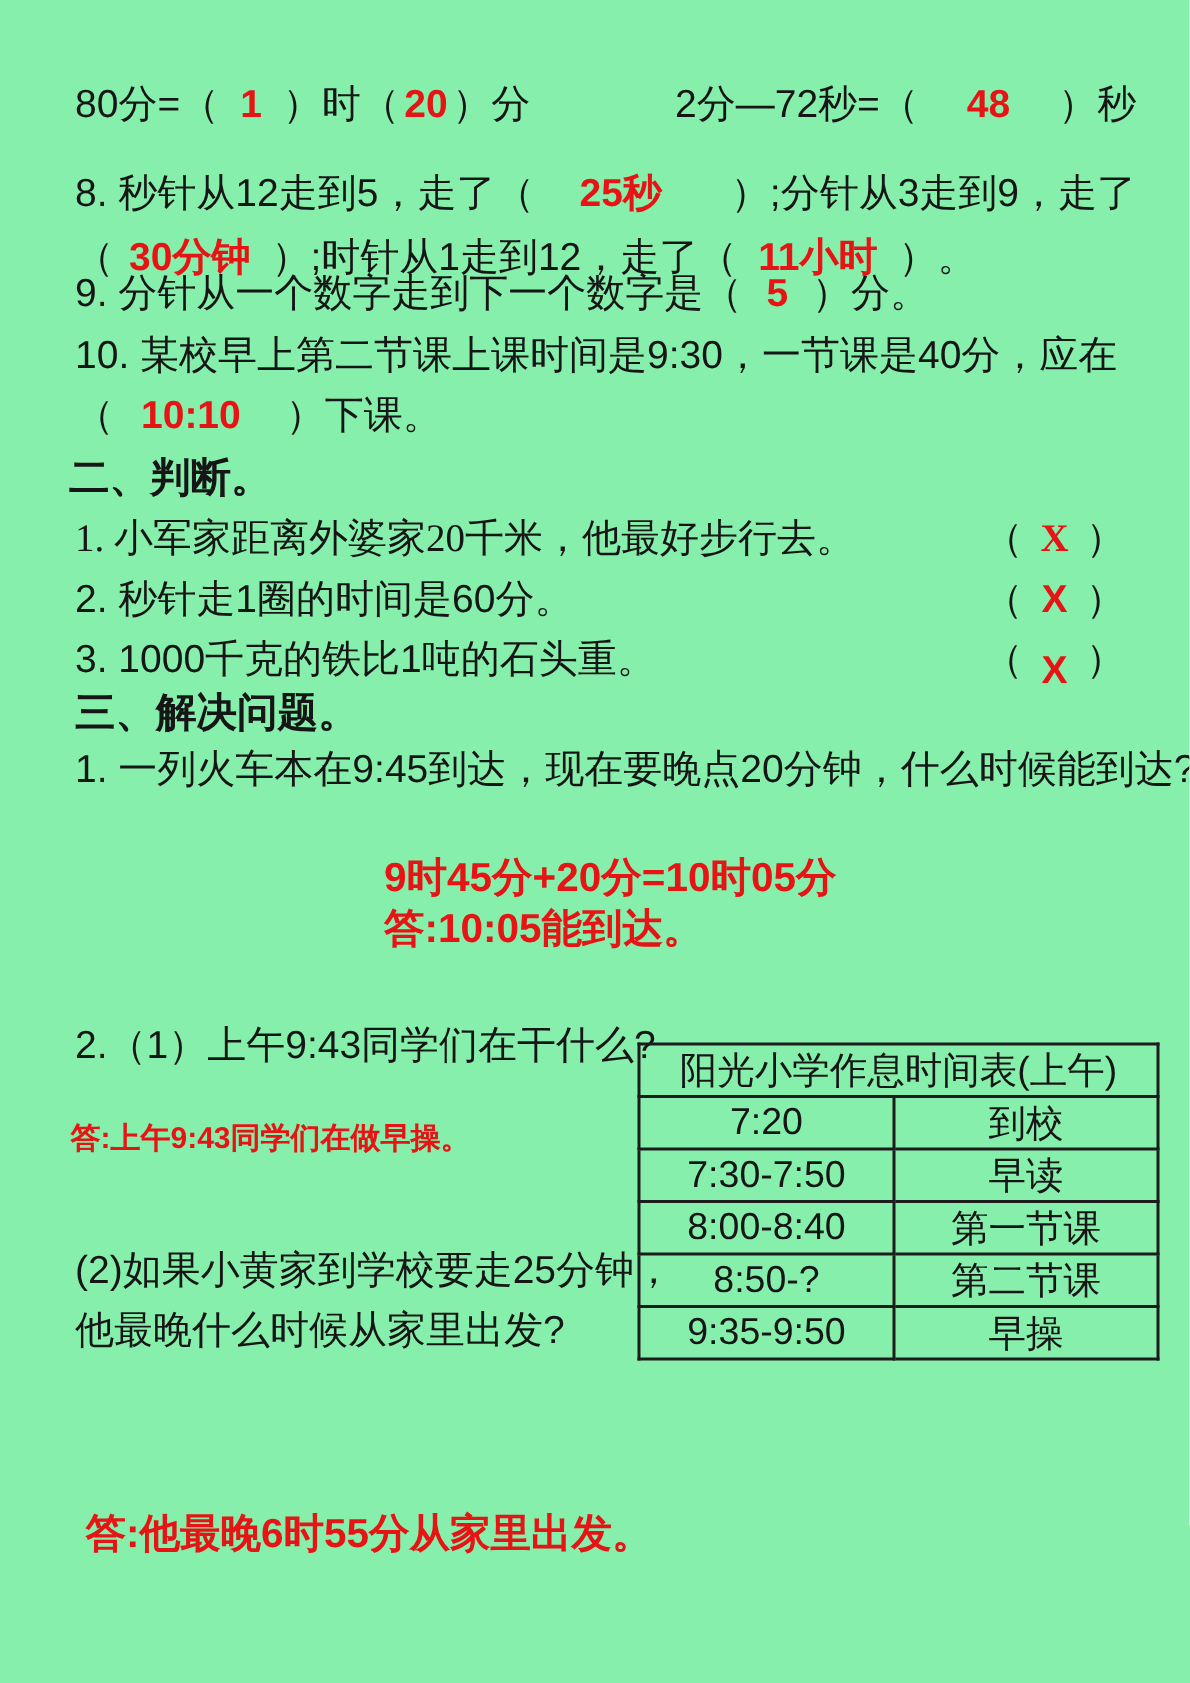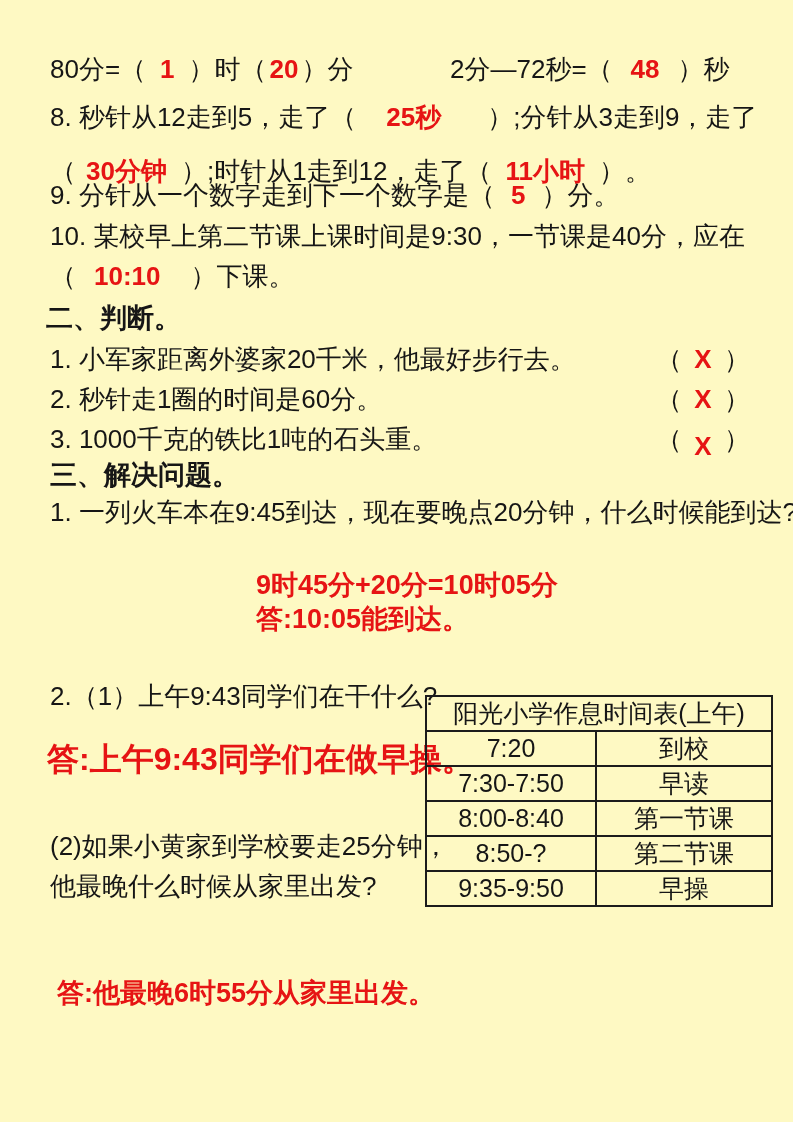--- a/index.html
+++ b/index.html
@@ -1,17 +1,17 @@
 <!DOCTYPE html>
 <html><head>
 <meta charset="utf-8">
 <style>
   html,body{margin:0;padding:0;background:#ffffff;}
   .page{
-    position:relative;width:793px;height:1122px;background:#fef9c3;
+    position:relative;width:793px;height:1122px;background:#86efac;
     font-family:"Liberation Sans","DejaVu Sans",sans-serif;
     color:#161616;overflow:hidden;
   }
   .line{position:absolute;font-size:26px;line-height:30px;white-space:nowrap;}
   .sec{font-size:27px;font-weight:bold;}
   .red{color:#e61414;font-weight:bold;}
   .ans{display:inline-block;text-align:center;}
   .jrow{width:700px;}
   .jmarks{position:absolute;left:606px;top:0;display:inline-flex;width:94px;justify-content:space-between;}
   .redanswer{font-size:27px;font-weight:bold;color:#e61414;}
@@ -25,46 +25,46 @@
 </style>
 </head>
 <body>
 
 <div class="page">
 
   <div class="line" style="left:50px;top:54px;">
     <span>80分=（</span><span class="red ans" style="margin:0 14px;">1</span><span>）时（</span><span class="red ans" style="margin:0 3px;">20</span><span>）分</span>
   </div>
   <div class="line" style="left:450px;top:54px;">
-    <span>2分—72秒=（</span><span class="red ans" style="margin:0 18px;">48</span><span>）秒</span>
+    <span>2分—72秒=（</span><span class="red ans" style="margin:0 32px;">48</span><span>）秒</span>
   </div>
 
   <div class="line" style="left:50px;top:98px;">
-    <span>8. 秒针从12走到5，走了（</span><span class="red ans" style="margin:4px 46px 0 30px;">25秒</span><span>）;分针从3走到9，走了</span>
+    <span>8. 秒针从12走到5，走了（</span><span class="red ans" style="margin:15px 46px 0 30px;">25秒</span><span>）;分针从3走到9，走了</span>
   </div>
   <div class="line" style="left:50px;top:140px;">
     <span>（</span><span class="red ans" style="margin:12px 14px 0 10px;">30分钟</span><span>）;时针从1走到12，走了（</span><span class="red ans" style="margin:16px 14px;">11小时</span><span>）。</span>
   </div>
 
   <div class="line" style="left:50px;top:180px;">
     <span>9. 分针从一个数字走到下一个数字是（</span><span class="red ans" style="margin:0 16px;">5</span><span>）分。</span>
   </div>
 
   <div class="line" style="left:50px;top:221px;">
     <span>10. 某校早上第二节课上课时间是9:30，一节课是40分，应在</span>
   </div>
   <div class="line" style="left:50px;top:261px;">
     <span>（</span><span class="red ans" style="margin:0 30px 0 18px;">10:10</span><span>）下课。</span>
   </div>
 
   <div class="line sec" style="left:46px;top:303px;">
     <span>二、判断。</span>
   </div>
 
-  <div class="line jrow" style="left:50px;top:344px;">
+  <div class="line jrow" style="left:50px;top:344px;font-family:Liberation Serif, serif;">
     <span>1. 小军家距离外婆家20千米，他最好步行去。</span>
     <span class="jmarks">
       <span>（</span>
         <span class="red">X</span>
         <span>）</span>
     </span>
   </div>
   <div class="line jrow" style="left:50px;top:384px;">
     <span>2. 秒针走1圈的时间是60分。</span>
     <span class="jmarks">
@@ -92,31 +92,31 @@
   <div class="line redanswer" style="left:256px;top:570px;">
     <span>9时45分+20分=10时05分</span>
   </div>
   <div class="line redanswer" style="left:256px;top:604px;">
     <span>答:10:05能到达。</span>
   </div>
 
   <div class="line" style="left:50px;top:681px;">
     <span>2.（1）上午9:43同学们在干什么?</span>
   </div>
-  <div class="line redanswer" style="left:47px;top:744px;font-size:32px;">
+  <div class="line redanswer" style="left:47px;top:744px;font-size:20px;">
     <span>答:上午9:43同学们在做早操。</span>
   </div>
 
   <div class="line" style="left:50px;top:831px;">
     <span>(2)如果小黄家到学校要走25分钟，</span>
   </div>
   <div class="line" style="left:50px;top:871px;">
     <span>他最晚什么时候从家里出发?</span>
   </div>
-  <div class="line redanswer" style="left:57px;top:978px;text-align:right;">
+  <div class="line redanswer" style="left:57px;top:1007px;text-align:right;">
     <span>答:他最晚6时55分从家里出发。</span>
   </div>
 
   <table class="timetable">
     <tbody>
       <tr>
         <td colspan="2">阳光小学作息时间表(上午)</td>
       </tr>
       <tr>
         <td class="c-time">7:20</td>

